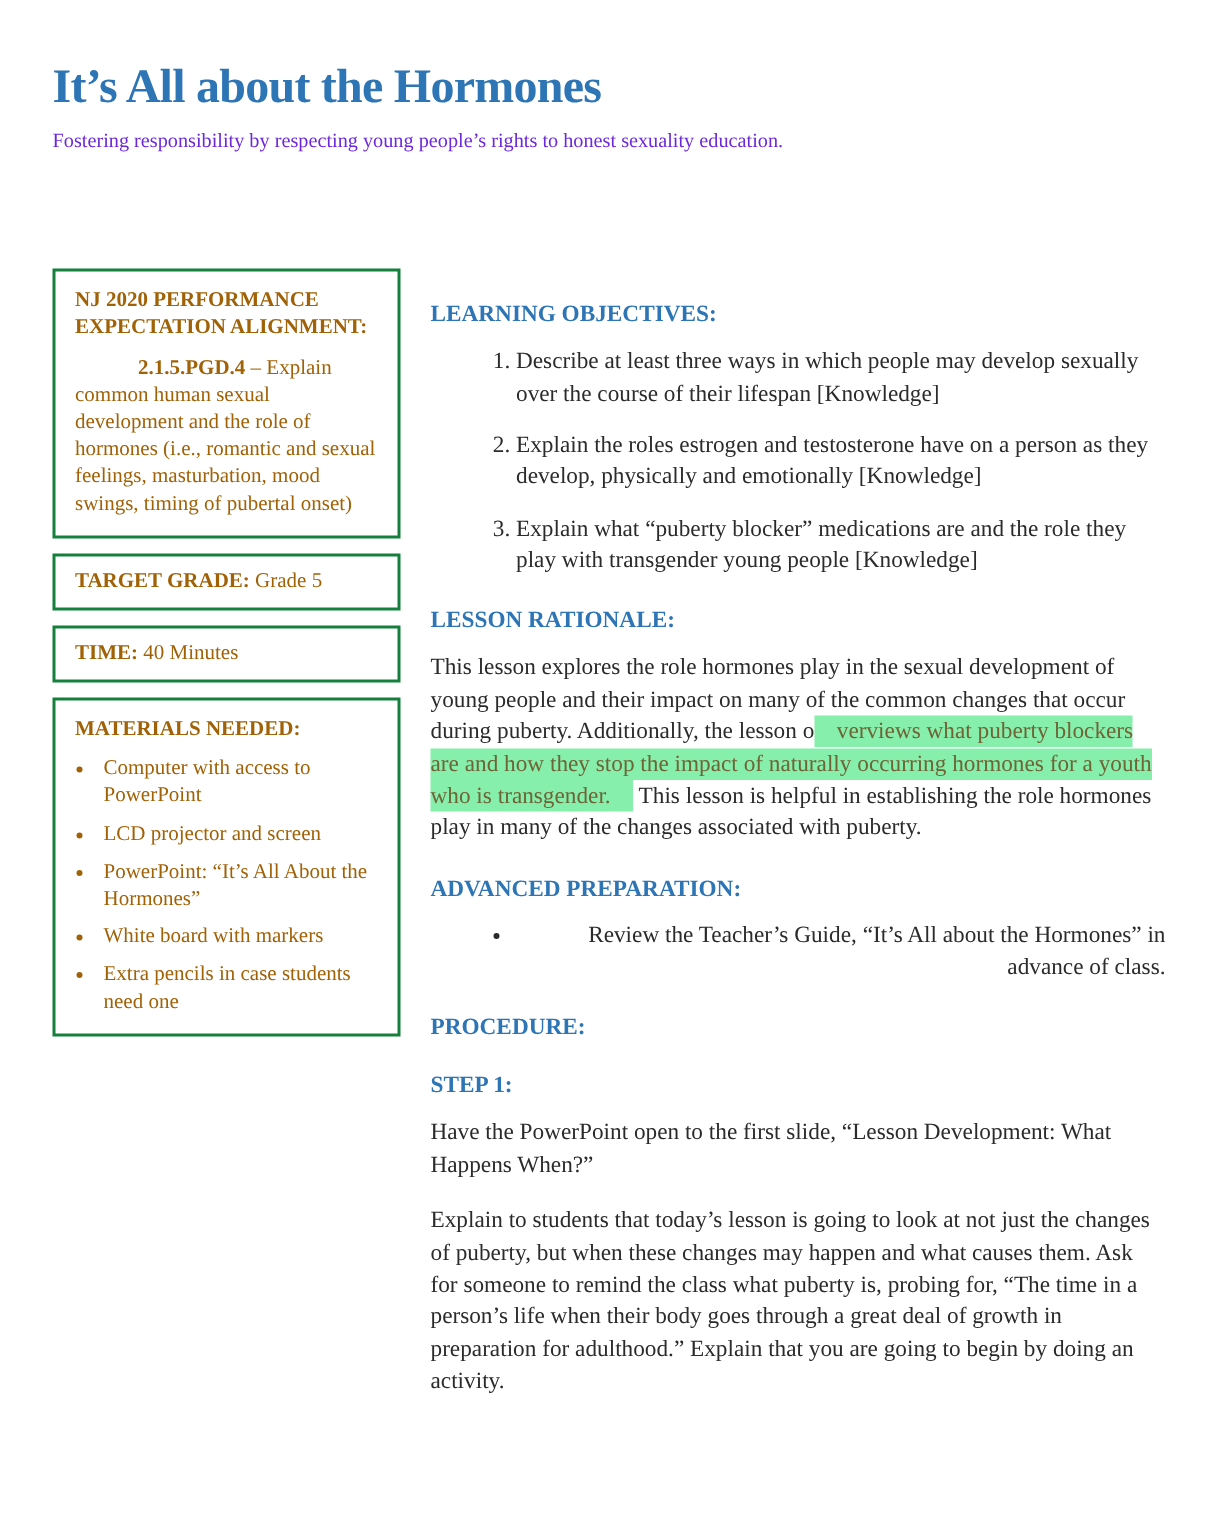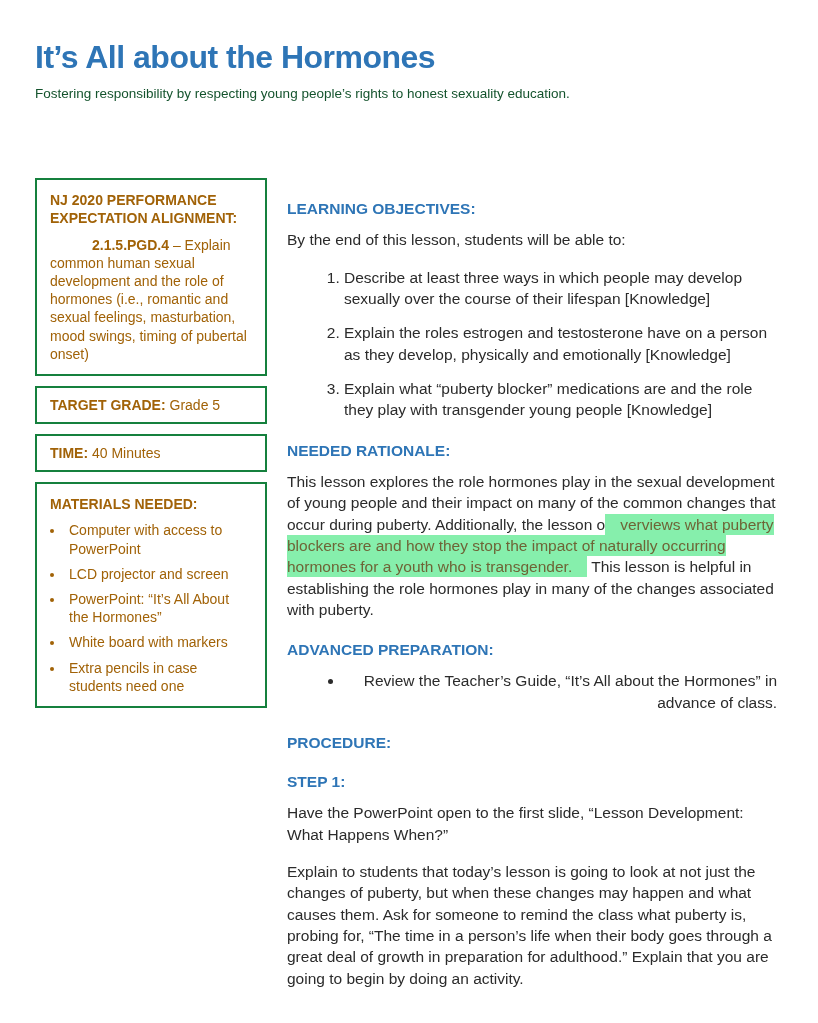--- a/index.html
+++ b/index.html
@@ -3,29 +3,29 @@
 <meta charset="utf-8">
 <style>
   html, body { margin: 0; padding: 0; }
   body {
     width: 818px; height: 1023px;
     background: #ffffff;
     font-family: "Liberation Sans", "DejaVu Sans", sans-serif;
     color: #2b2b2b;
     overflow: hidden;
   }
-  .page { box-sizing: border-box; width: 818px; height: 966px; padding: 40px 18px 0 35px; }
+  .page { box-sizing: border-box; width: 818px; height: 966px; padding: 40px 18px 0 35px; font-family: Liberation Serif, serif; }
 
   
   .doc-title {
     color: #2e75b6; font-size: 32px; font-weight: bold;
     letter-spacing: -0.5px; margin: 0 0 11px 0; line-height: 1.1;
   }
   .doc-subtitle { font-size: 17.5px; color: #1f1f1f; margin: 0 0 9px 0; }
-  .doc-tagline { font-size: 13.5px; color: #14532d; margin: 0; }
+  .doc-tagline { font-size: 13.5px; color: #6d28d9; margin: 0; }
 
   
   .columns { display: flex; margin-top: 77px; align-items: flex-start; }
   .left-col { width: 232px; flex: 0 0 232px; }
   .right-col { width: 490px; margin-left: 20px; }
 
   
   .box {
     box-sizing: border-box;
     border: 2px solid #15803d;
@@ -95,28 +95,27 @@
           <li>White board with markers</li>
           <li>Extra pencils in case students need one</li>
         </ul>
       </div>
 
     </div>
 
     <div class="right-col">
 
       <div class="section-heading first">LEARNING OBJECTIVES:</div>
-      <p>By the end of this lesson, students will be able to:</p>
       <ol class="objectives">
         <li>Describe at least three ways in which people may develop sexually over the course of their lifespan [Knowledge]</li>
         <li>Explain the roles estrogen and testosterone have on a person as they develop, physically and emotionally [Knowledge]</li>
         <li>Explain what “puberty blocker” medications are and the role they play with transgender young people [Knowledge]</li>
       </ol>
 
-      <div class="section-heading">NEEDED RATIONALE:</div>
+      <div class="section-heading">LESSON RATIONALE:</div>
       <p><span>This lesson explores the role hormones play in the sexual development of young people and their impact on many of the common changes that occur during puberty. Additionally, the lesson o</span><mark class="hl">verviews what puberty blockers are and how they stop the impact of naturally occurring hormones for a youth who is transgender.</mark>
         <span>This lesson is helpful in establishing the role hormones play in many of the changes associated with puberty.</span></p>
 
       <div class="section-heading">ADVANCED PREPARATION:</div>
       <ul class="prep">
         <li>Review the Teacher’s Guide, “It’s All about the Hormones” in advance of class.</li>
       </ul>
 
       <div class="section-heading">PROCEDURE:</div>
 

